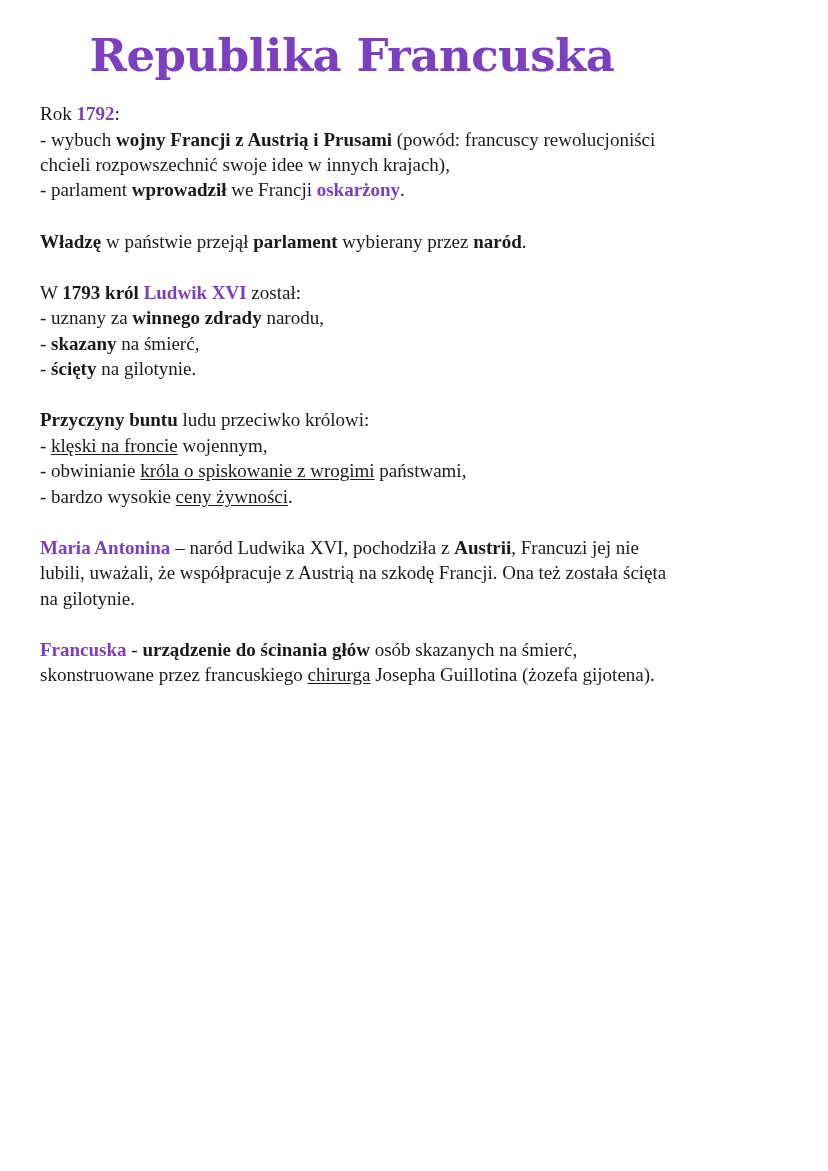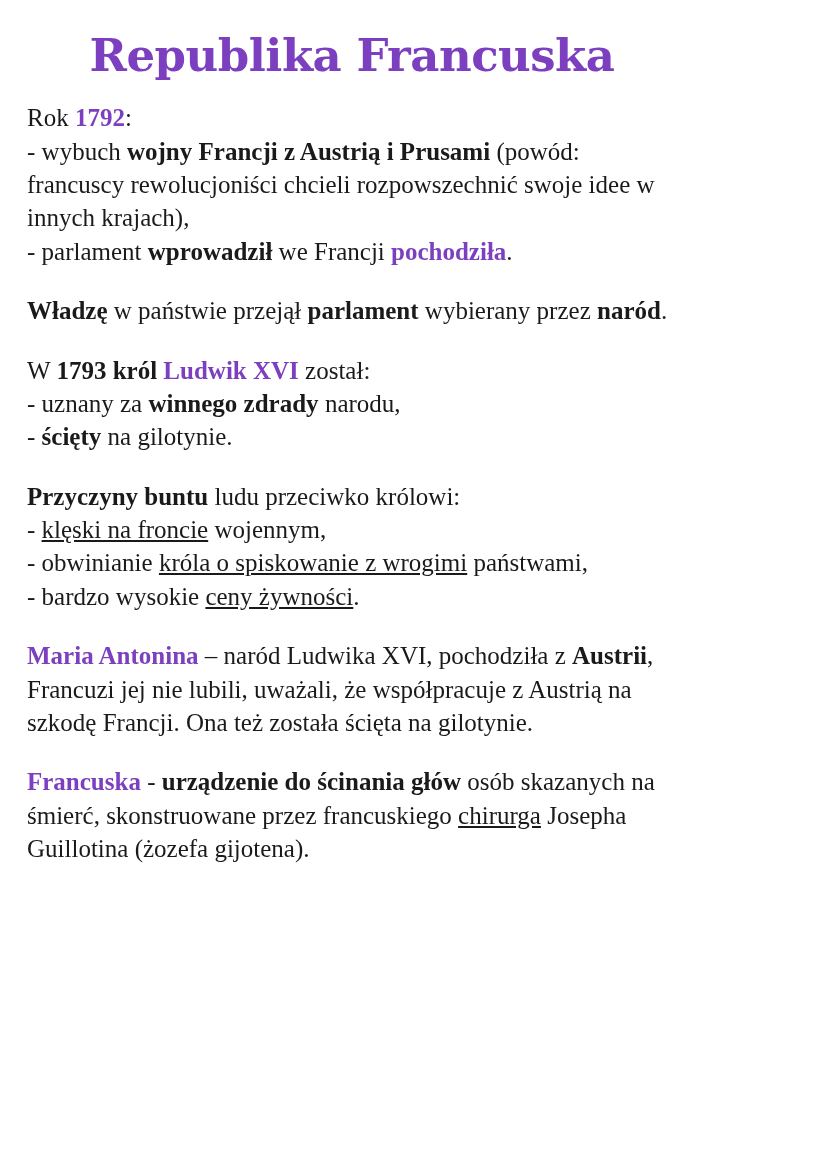--- a/index.html
+++ b/index.html
@@ -24,50 +24,51 @@
     font-family: "DejaVu Serif", serif;
     font-weight: bold;
     font-size: 45px;
     line-height: 1.05;
     color: #7b3fbf;
     text-align: center;
     margin: 10px 0 22px 0;
     letter-spacing: -0.5px;
   }
   .block {
-    font-size: 25px;
+    font-size: 19px;
     line-height: 1.335;
-    margin: 0 0 26px 3px;
+    margin: 0 0 26px 16px;
   }
   .block:last-child { margin-bottom: 0; }
   .line { white-space: normal; }
   b, .b { font-weight: bold; }
   .purple-b { color: #7b3fbf; font-weight: bold; }
   .u { text-decoration: underline; text-underline-offset: 2px; }
 </style>
 </head>
 <body>
 
 <div class="page">
 
   <h1 class="doc-title">Republika Francuska</h1>
 
   <div class="block">
     <div class="line"><span>Rok </span><span class="purple-b">1792</span><span>:</span></div>
     <div class="line"><span>- wybuch </span><span class="b">wojny Francji z Austrią i Prusami</span><span> (powód: francuscy rewolucjoniści chcieli rozpowszechnić swoje idee w innych krajach),</span></div>
-    <div class="line"><span>- parlament </span><span class="b">wprowadził</span><span> we Francji </span><span class="purple-b">pochodziła</span><span>.</span></div>
+    <div class="line"><span>- parlament </span><span class="b">wprowadził</span><span> we Francji </span><span class="purple-b">oskarżony</span><span>.</span></div>
   </div>
 
   <div class="block">
     <div class="line"><span class="b">Władzę</span><span> w państwie przejął </span><span class="b">parlament</span><span> wybierany przez </span><span class="b">naród</span><span>.</span></div>
   </div>
 
   <div class="block">
     <div class="line"><span>W </span><span class="b">1793 król </span><span class="purple-b">Ludwik XVI</span><span> został:</span></div>
     <div class="line"><span>- uznany za </span><span class="b">winnego zdrady</span><span> narodu,</span></div>
+    <div class="line"><span>- </span><span class="b">skazany</span><span> na śmierć,</span></div>
     <div class="line"><span>- </span><span class="b">ścięty</span><span> na gilotynie.</span></div>
   </div>
 
   <div class="block">
     <div class="line"><span class="b"> Przyczyny buntu</span><span> ludu przeciwko królowi:</span></div>
     <div class="line"><span>- </span><span class="u">klęski na froncie</span><span> wojennym,</span></div>
     <div class="line"><span>- obwinianie </span><span class="u">króla o spiskowanie z wrogimi</span><span> państwami,</span></div>
     <div class="line"><span>- bardzo wysokie </span><span class="u">ceny żywności</span><span>.</span></div>
   </div>
 

